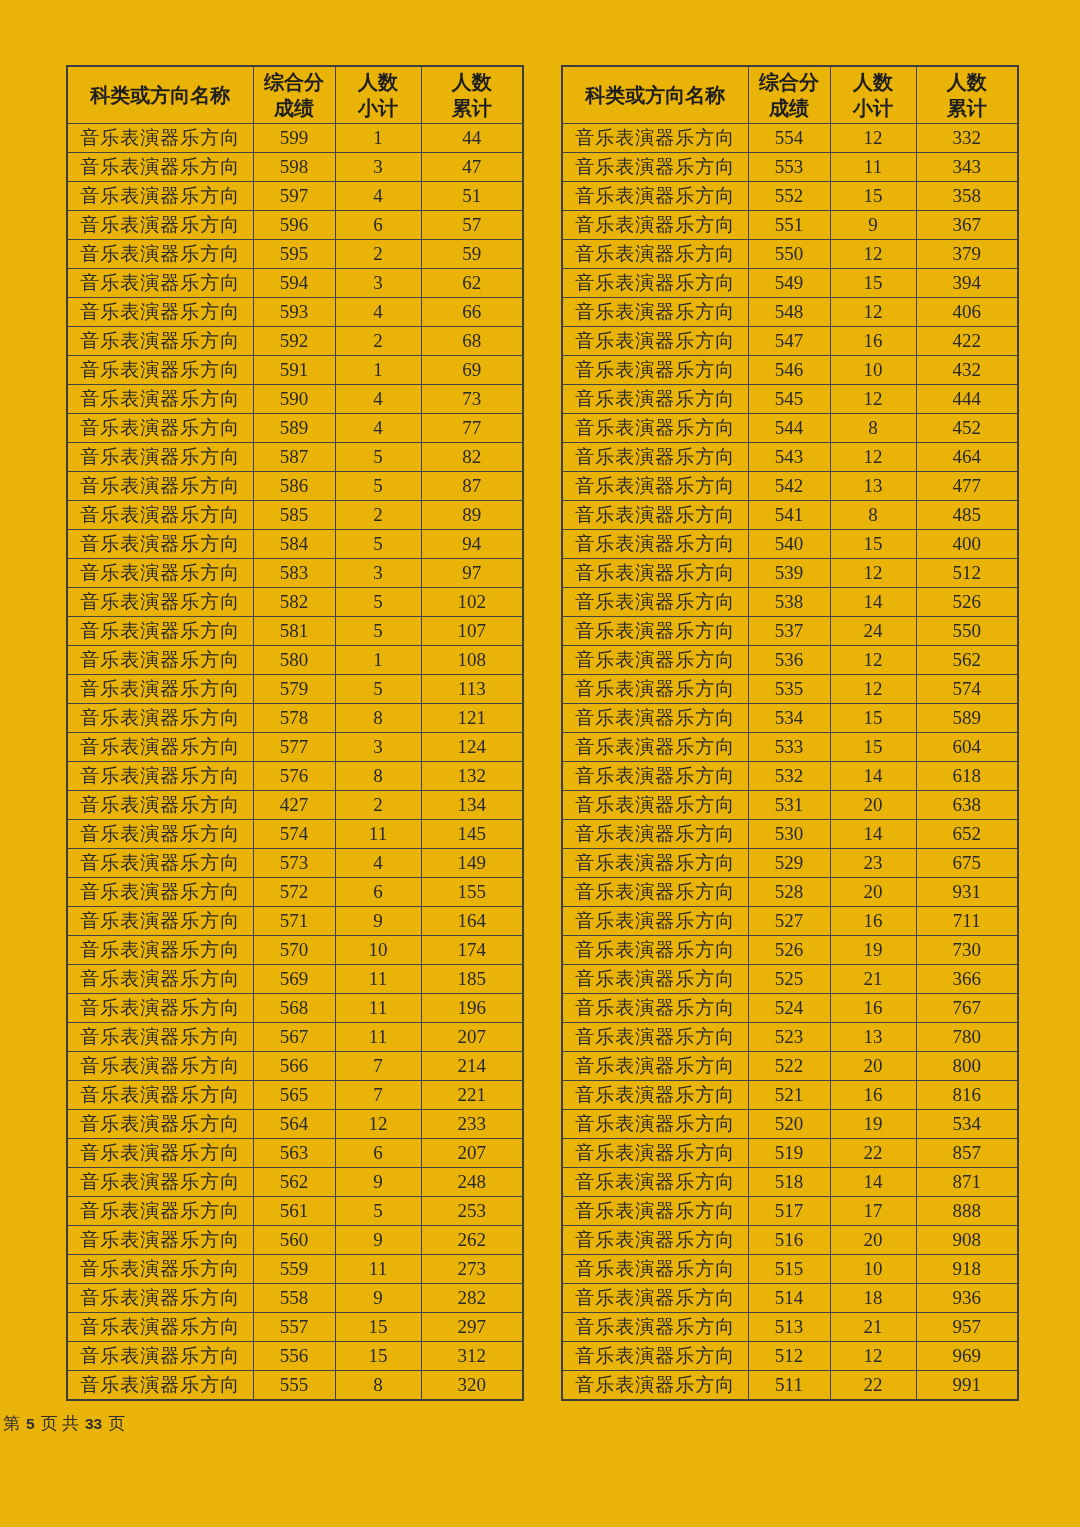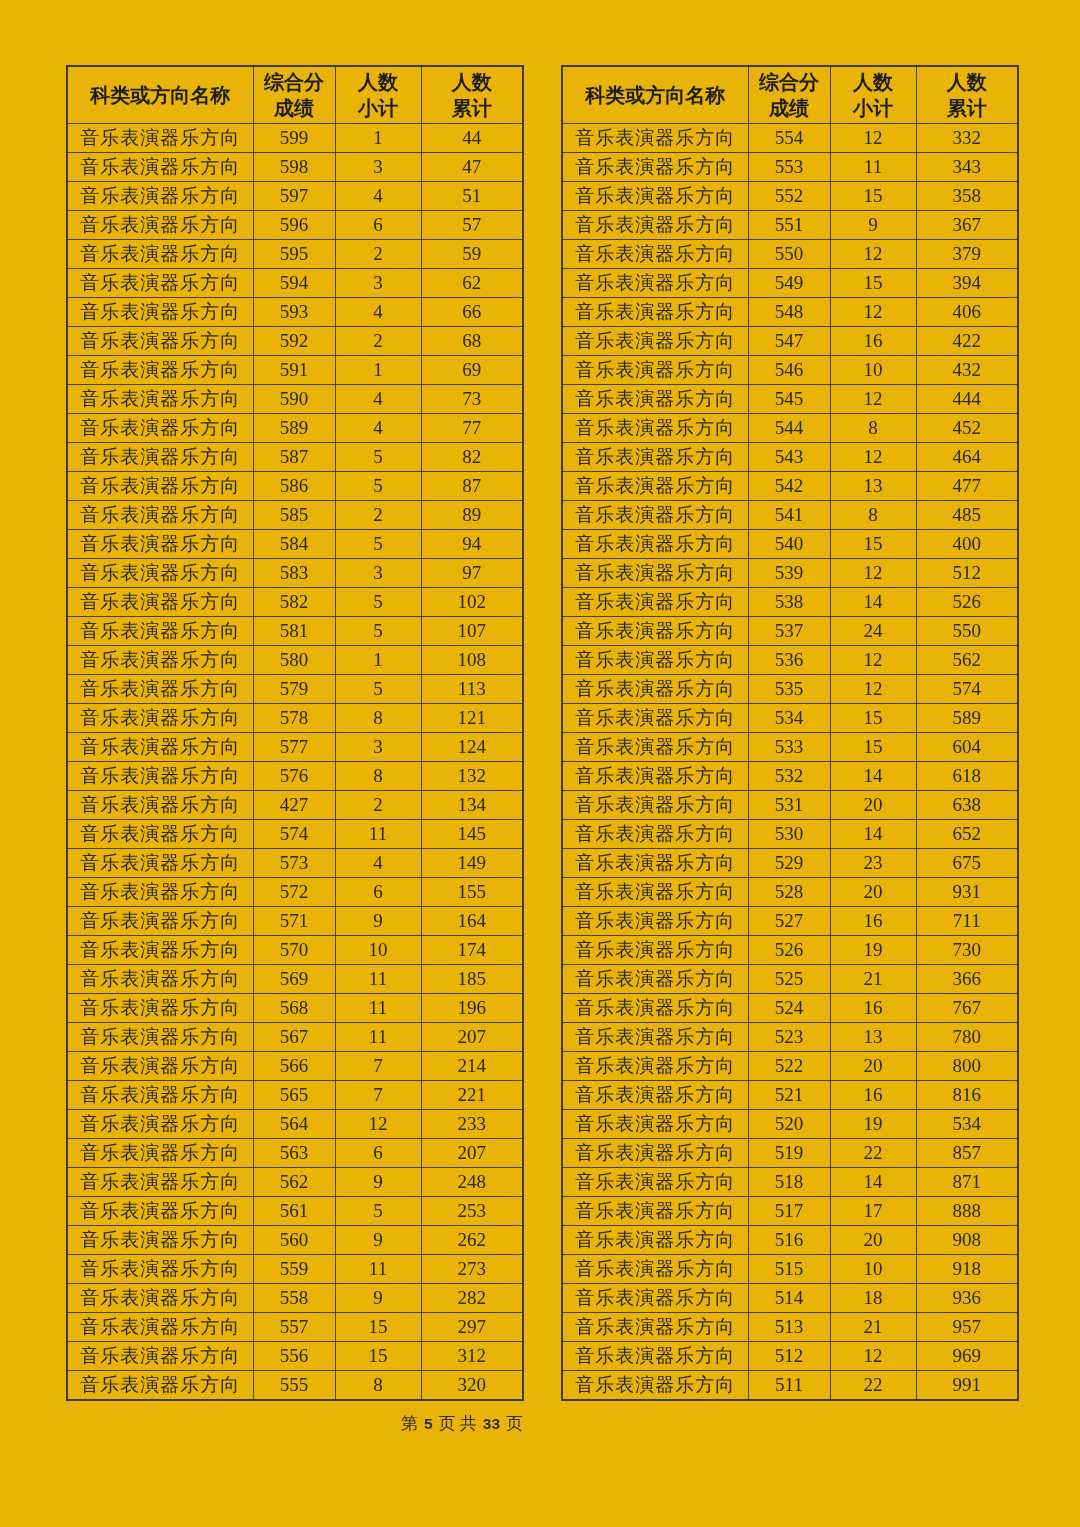--- a/index.html
+++ b/index.html
@@ -61,21 +61,20 @@
   }
   table.score-table tbody td:first-child {
     font-size: 19px;
     letter-spacing: 1px;
   }
   .footer {
     position: absolute;
     top: 1412px;
     left: 0;
     width: 924px;
-    text-align: center;
     font-size: 17px;
     color: #2f2f2f;
   }
   .footer span { margin: 0 3px; }
   .footer .num {
     font-family: "Liberation Sans", "DejaVu Sans", sans-serif;
     font-size: 15.5px;
     font-weight: bold;
   }
 </style>

